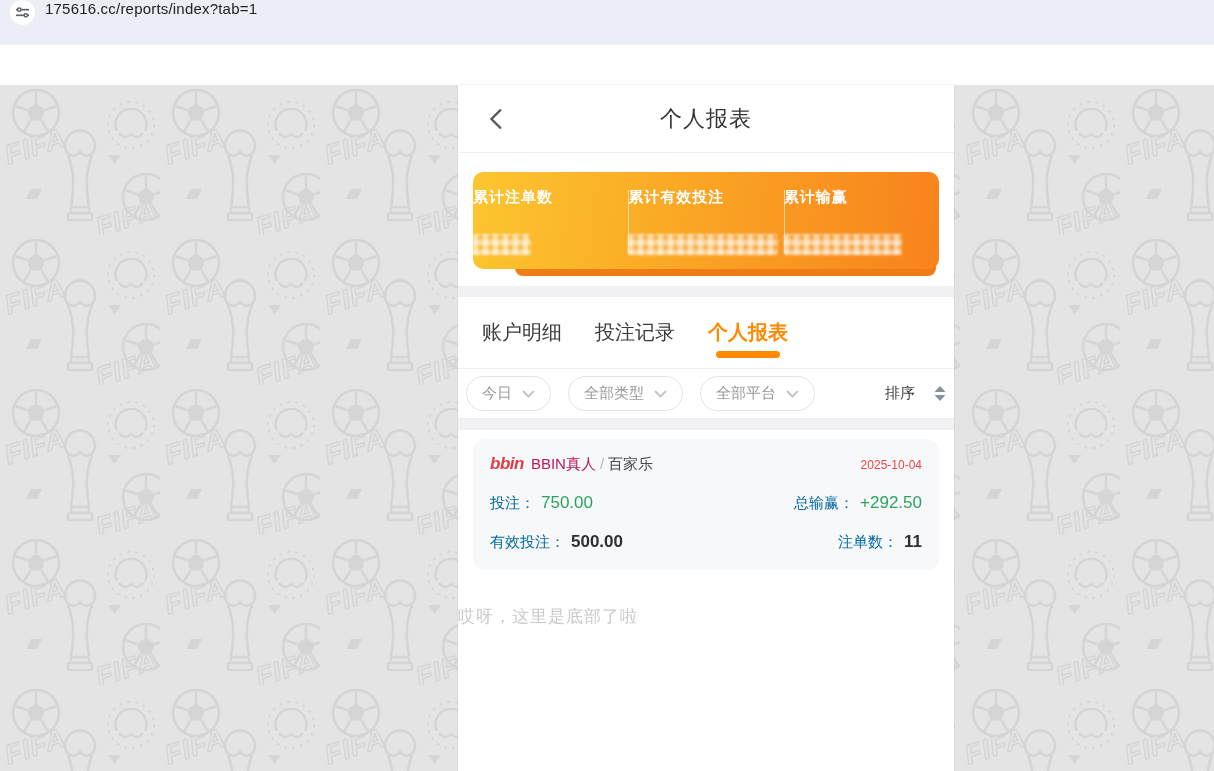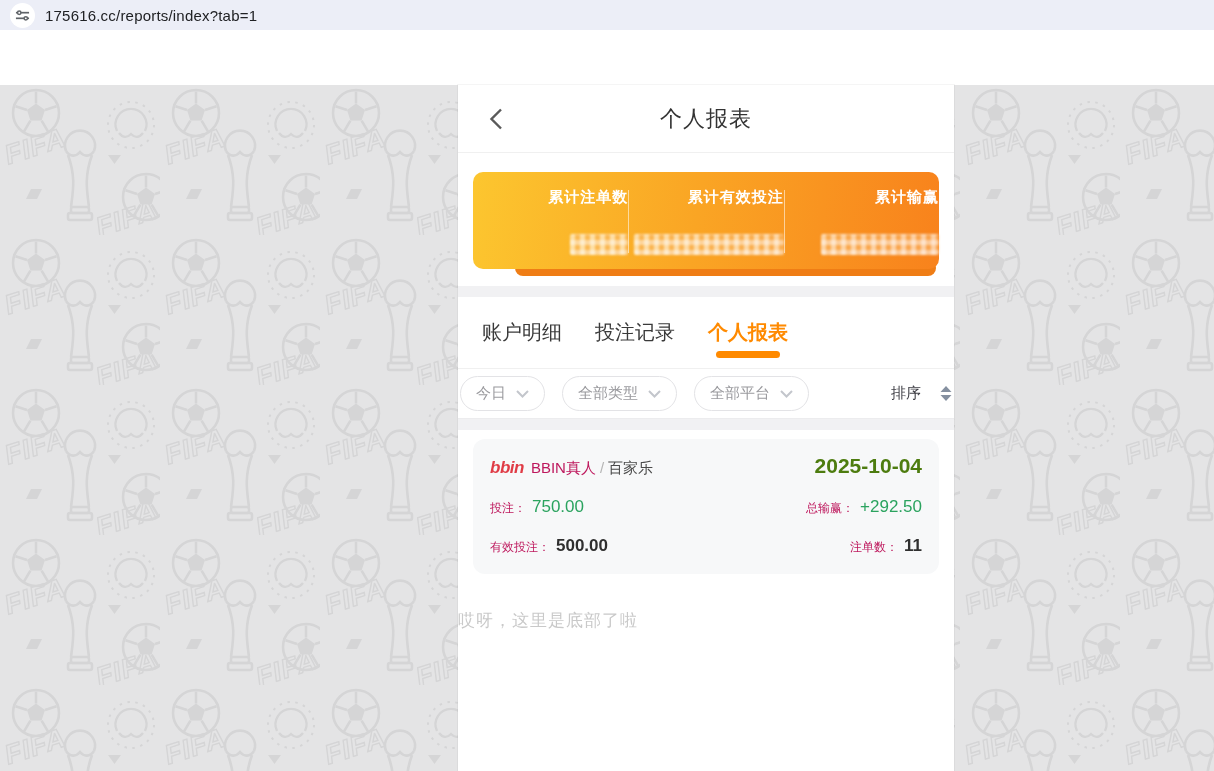--- a/index.html
+++ b/index.html
@@ -1,21 +1,21 @@
 <!DOCTYPE html>
 <html style="--accent: #ff8a00; --card_gradient_start: #fcc62f; --card_gradient_end: #f8821c; --card_shadow: #ef7d15; --positive: #2ba35f; --logo_red: #e03c46; --browser_bar: #eceef7; --page_bg: #e4e4e5; --pattern: #d2d2d3; --band: #f1f1f3; --card_bg: #f7f8f9; --footer_text: #c9c9c9;"><head>
 <meta charset="utf-8">
 <style>
   * { margin:0; padding:0; box-sizing:border-box; }
   html,body { width:1214px; height:771px; overflow:hidden; font-family:"Liberation Sans", sans-serif; }
   body { position:relative; background:#fff; }
 
   
-  .browser-bar { position:absolute; top:0; left:0; width:1214px; height:30px;
-    background:var(--browser_bar,#eceef7); display:flex; align-items:center; padding:0 10px; z-index:40; }
+  .browser-bar { position:absolute; top:0; left:0; width:1214px; height:45px;
+    background:var(--browser_bar,#eceef7); display:flex; padding:0 10px; z-index:40; }
   .profile-badge { width:25px; height:25px; border-radius:50%; background:#fff;
     display:flex; align-items:center; justify-content:center; margin-right:10px; }
   .url-text { font-size:15px; color:#202124; letter-spacing:.2px; }
   .white-band { position:absolute; top:33px; left:0; width:1214px; height:52px; background:#fff; z-index:5; }
 
   
   .bg-pattern { position:absolute; top:85px; left:0; width:1214px; height:686px; z-index:1; }
 
   
   .app-col { position:absolute; top:85px; left:458px; width:496px; height:686px;
@@ -27,21 +27,21 @@
     align-items:center; justify-content:center; cursor:pointer; }
   .page-title { font-size:22px; color:#333; font-weight:500; letter-spacing:1px; }
 
   
   .stats-wrap { position:relative; margin:19px 15px 0 15px; height:97px; }
   .stats-under { position:absolute; left:42px; right:3px; bottom:-7px; height:16px;
     background:var(--card_shadow,#ef7d15); border-radius:9px; z-index:0; }
   .stats-card { position:relative; z-index:1; height:97px; border-radius:10px;
     background:linear-gradient(97deg, var(--card_gradient_start,#fcc62f) 0%, #faa524 48%, var(--card_gradient_end,#f8821c) 100%);
     display:flex; align-items:stretch; padding:16px 0 14px 0; }
-  .stat-item { flex:1; display:flex; flex-direction:column; align-items:flex-end; justify-content:space-between; position:relative; }
+  .stat-item { flex:1; display:flex; flex-direction:column; align-items:flex-start; justify-content:space-between; position:relative; }
   .stat-item + .stat-item::before { content:""; position:absolute; left:0; top:2px; bottom:2px;
     width:1px; background:rgba(255,255,255,.55); }
   .stat-label { color:#fff; font-size:15px; font-weight:bold; letter-spacing:1px; }
   .mosaic { height:21px; border-radius:2px; filter:blur(1.1px);
     background:
       repeating-linear-gradient(0deg, rgba(255,255,255,.50) 0 5px, rgba(255,235,200,.18) 5px 10px),
       repeating-linear-gradient(90deg, rgba(255,255,255,.55) 0 5px, rgba(250,170,80,.45) 5px 10px);
   }
   .mosaic.w1 { width:58px; } .mosaic.w2 { width:150px; } .mosaic.w3 { width:118px; }
 
@@ -51,42 +51,42 @@
   
   .tabs-row { display:flex; align-items:center; gap:33px; padding:0 0 0 24px; height:72px;
     border-bottom:1px solid #f0f0f0; background:#fff; }
   .tab { position:relative; font-size:20px; color:#3a3a3a; cursor:pointer; height:100%;
     display:flex; align-items:center; }
   .tab.active { color:var(--accent,#ff8a00); font-weight:bold; }
   .tab.active .tab-underline { position:absolute; left:50%; transform:translateX(-50%);
     bottom:10px; width:64px; height:7px; border-radius:4px; background:var(--accent,#ff8a00); }
 
   
-  .filter-row { display:flex; align-items:center; height:50px; padding:0 2px; background:#fff;
+  .filter-row { display:flex; align-items:center; height:50px; padding:0 8px; background:#fff;
     border-bottom:1px solid #ececee; }
   .pill { display:inline-flex; align-items:center; justify-content:space-between; gap:10px;
     border:1px solid #e3e3e6; border-radius:18px; height:35px; padding:0 15px;
     color:#9a9a9e; font-size:15px; margin-right:17px; cursor:pointer; background:#fff; }
   .sort-box { margin-left:auto; display:flex; align-items:center; gap:19px; cursor:pointer; }
   .sort-label { font-size:15px; color:#3c3c43; }
 
   
   .list-area { background:#fff; padding-top:9px; }
   .report-card { margin:0 15px; background:var(--card_bg,#f7f8f9); border-radius:12px;
     padding:15px 17px 18px 17px; cursor:pointer; }
   .rc-row { display:flex; align-items:baseline; justify-content:space-between; }
   .rc-row + .rc-row { margin-top:19px; }
   .rc-left, .rc-right { display:flex; align-items:baseline; }
   .logo-bbin { color:var(--logo_red,#e03c46); font-weight:bold; font-style:italic;
     font-size:17px; letter-spacing:-0.5px; margin-right:7px; }
   .provider { color:#be185d; font-size:15px; }
   .sep { color:#b5b5b5; font-size:15px; margin:0 4px; }
   .game { color:#4a4a4a; font-size:15px; }
-  .rc-date { color:#4d7c0f; font-size:21px;font-weight:bold; }
-  .f-label { color:#be185d; font-size:12px; margin-right:6px; }
+  .rc-date { color:#ef4444; font-size:12px; }
+  .f-label { color:#0369a1; font-size:15px; margin-right:6px; }
   .f-val-green { color:var(--positive,#2ba35f); font-size:17px; }
   .f-val-dark { color:#2f2f2f; font-size:17px; font-weight:600; }
 
   .footer-end { margin-top:35px; color:var(--footer_text,#c9c9c9);
     font-size:17px; letter-spacing:1px; }
 </style>
 </head>
 <body>
 
 <svg class="bg-pattern" width="1214" height="686" xmlns="http://www.w3.org/2000/svg">

